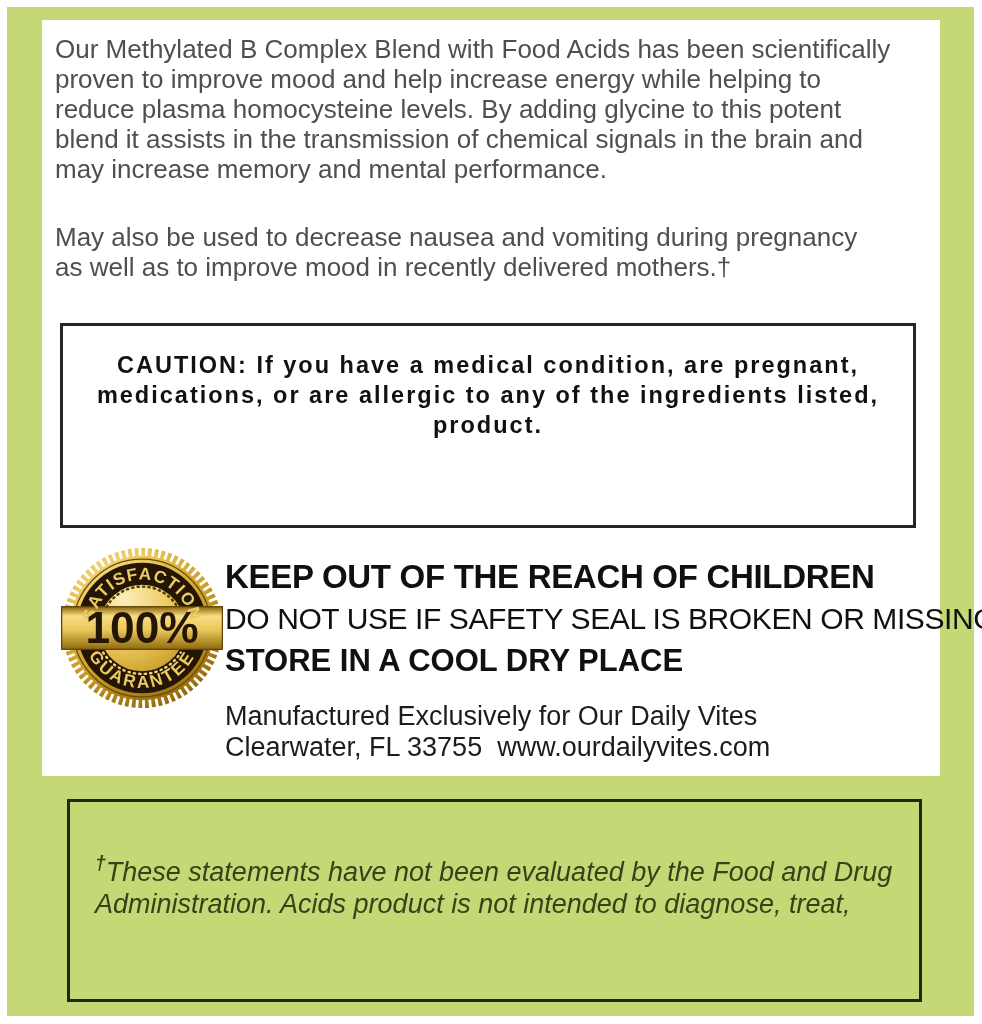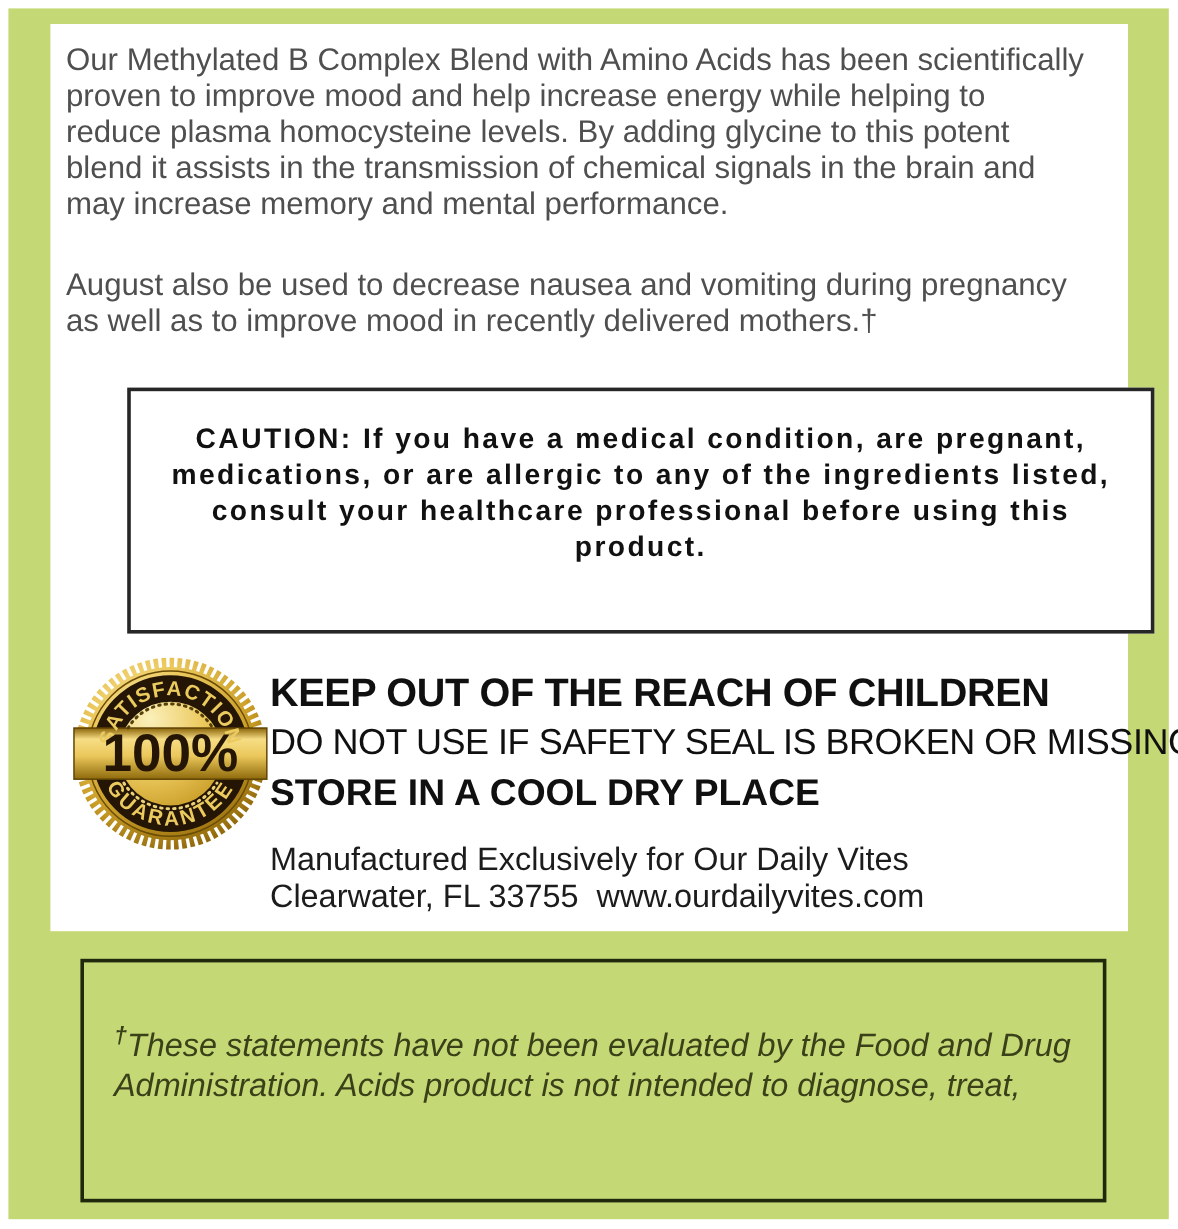--- a/index.html
+++ b/index.html
@@ -6,21 +6,21 @@
   body{width:982px;height:1024px;font-family:"Liberation Sans",sans-serif;}
   .page{position:relative;width:982px;height:1024px;background:#ffffff;overflow:hidden;}
   .frame{position:absolute;left:7px;top:7px;width:967px;height:1009px;background:#c5d876;}
   .panel{position:absolute;left:35px;top:13px;width:898px;height:756px;background:#ffffff;}
 
   .desc{position:absolute;left:13px;width:882px;color:#4f4f4f;font-size:26px;line-height:30px;}
   .p1{top:14px;}
   .p2{top:202px;}
   .tline{white-space:nowrap;height:30px;}
 
-  .caution{position:absolute;left:18px;top:303px;width:850px;height:199px;border:3px solid #262626;background:#ffffff;text-align:center;box-sizing:content-box;margin-left:46px;}
+  .caution{position:absolute;left:18px;top:303px;width:850px;height:199px;border:3px solid #262626;background:#ffffff;text-align:center;box-sizing:content-box;}
   .caution-inner{margin-top:24px;font-size:23.5px;font-weight:600;letter-spacing:2px;line-height:30px;color:#111111;}
   .cline{white-space:nowrap;height:30px;}
 
   .badge{position:absolute;left:18px;top:526px;width:164px;height:164px;}
   .badge svg{display:block;}
 
   .warnings{position:absolute;left:183px;top:538px;color:#101010;}
   .warn-b1{font-size:33px;font-weight:700;line-height:38px;margin-bottom:5px;letter-spacing:-0.3px;white-space:nowrap;}
   .warn-r{font-size:30px;font-weight:400;line-height:35px;margin-bottom:7px;letter-spacing:-0.4px;white-space:nowrap;}
   .warn-b2{font-size:31px;font-weight:700;line-height:36px;white-space:nowrap;}
@@ -34,37 +34,36 @@
 </style>
 </head>
 <body>
 
 <div class="page">
   <div class="frame">
 
     <div class="panel">
 
       <div class="desc p1">
-        <div class="tline">Our Methylated B Complex Blend with Amino Acids has been scientifically</div>
+        <div class="tline">Our Methylated B Complex Blend with Food Acids has been scientifically</div>
         <div class="tline">proven to improve mood and help increase energy while helping to</div>
         <div class="tline">reduce plasma homocysteine levels. By adding glycine to this potent</div>
         <div class="tline">blend it assists in the transmission of chemical signals in the brain and</div>
         <div class="tline">may increase memory and mental performance.</div>
       </div>
 
       <div class="desc p2">
-        <div class="tline">August also be used to decrease nausea and vomiting during pregnancy</div>
+        <div class="tline">May also be used to decrease nausea and vomiting during pregnancy</div>
         <div class="tline">as well as to improve mood in recently delivered mothers.†</div>
       </div>
 
       <div class="caution">
         <div class="caution-inner">
           <div class="cline">CAUTION: If you have a medical condition, are pregnant,</div>
           <div class="cline">medications, or are allergic to any of the ingredients listed,</div>
-          <div class="cline">consult your healthcare professional before using this</div>
           <div class="cline">product.</div>
         </div>
       </div>
 
       <div class="badge">
         <svg viewBox="0 0 200 200" width="164" height="164" aria-hidden="true">
           <defs>
             <radialGradient id="gGold" cx="38%" cy="30%" r="78%">
               <stop offset="0%" stop-color="#fbf0bb"></stop>
               <stop offset="40%" stop-color="#ecc95e"></stop>

